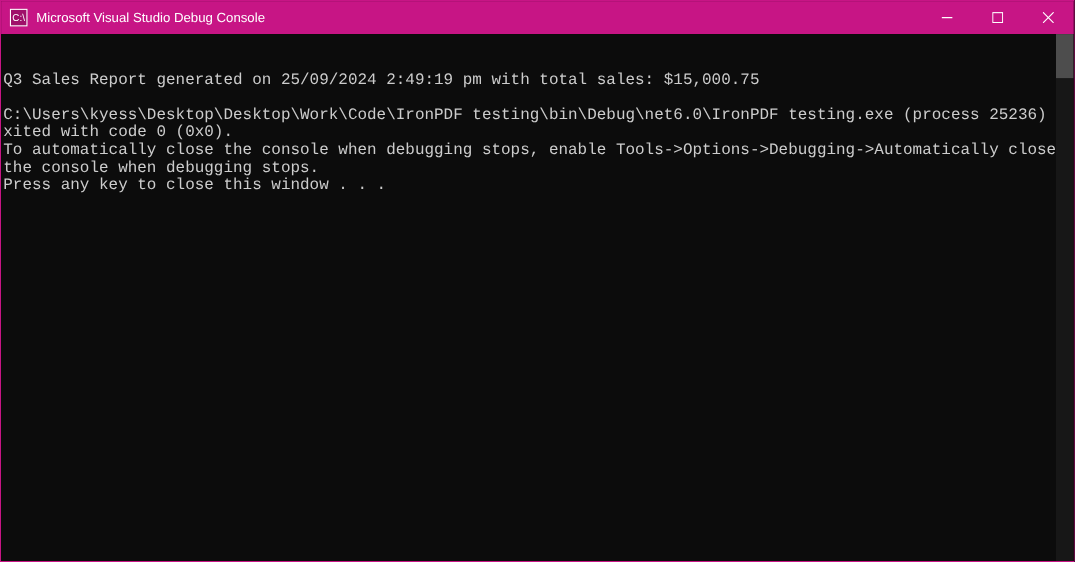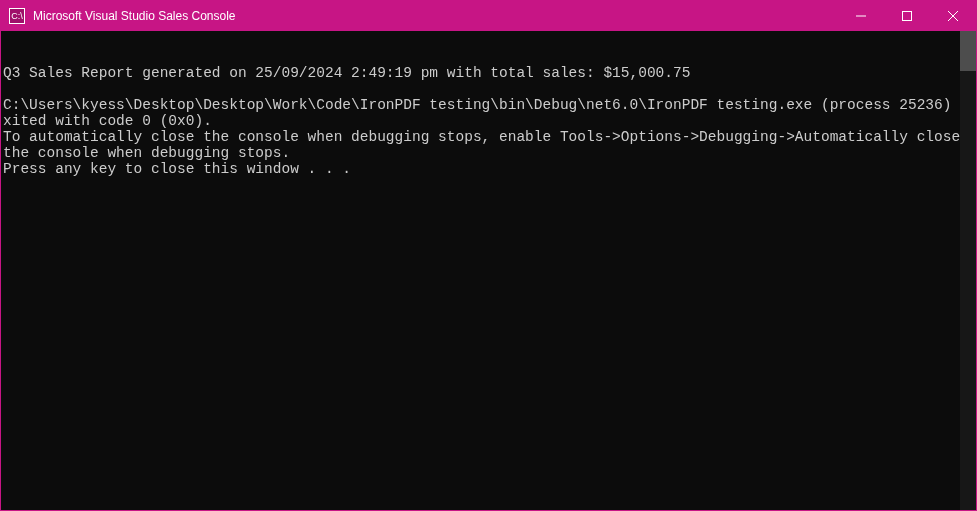--- a/index.html
+++ b/index.html
@@ -99,21 +99,21 @@
     }
   </style>
 </head>
 <body>
 
 <div class="window">
   <div class="titlebar">
     <div class="titlebar-icon">
       <span>C:\</span>
     </div>
-    <div class="titlebar-title">Microsoft Visual Studio Sales Console</div>
+    <div class="titlebar-title">Microsoft Visual Studio Debug Console</div>
     <div class="window-controls">
       <div class="window-control">
         <svg viewBox="0 0 10 10">
             <line x1="0" y1="5" x2="10" y2="5" stroke="#fff" stroke-width="1"></line>
           </svg>
       </div>
       <div class="window-control">
         <svg viewBox="0 0 10 10">
             <rect x="0.5" y="0.5" width="9" height="9" stroke="#fff" stroke-width="1" fill="none"></rect>
           </svg>

